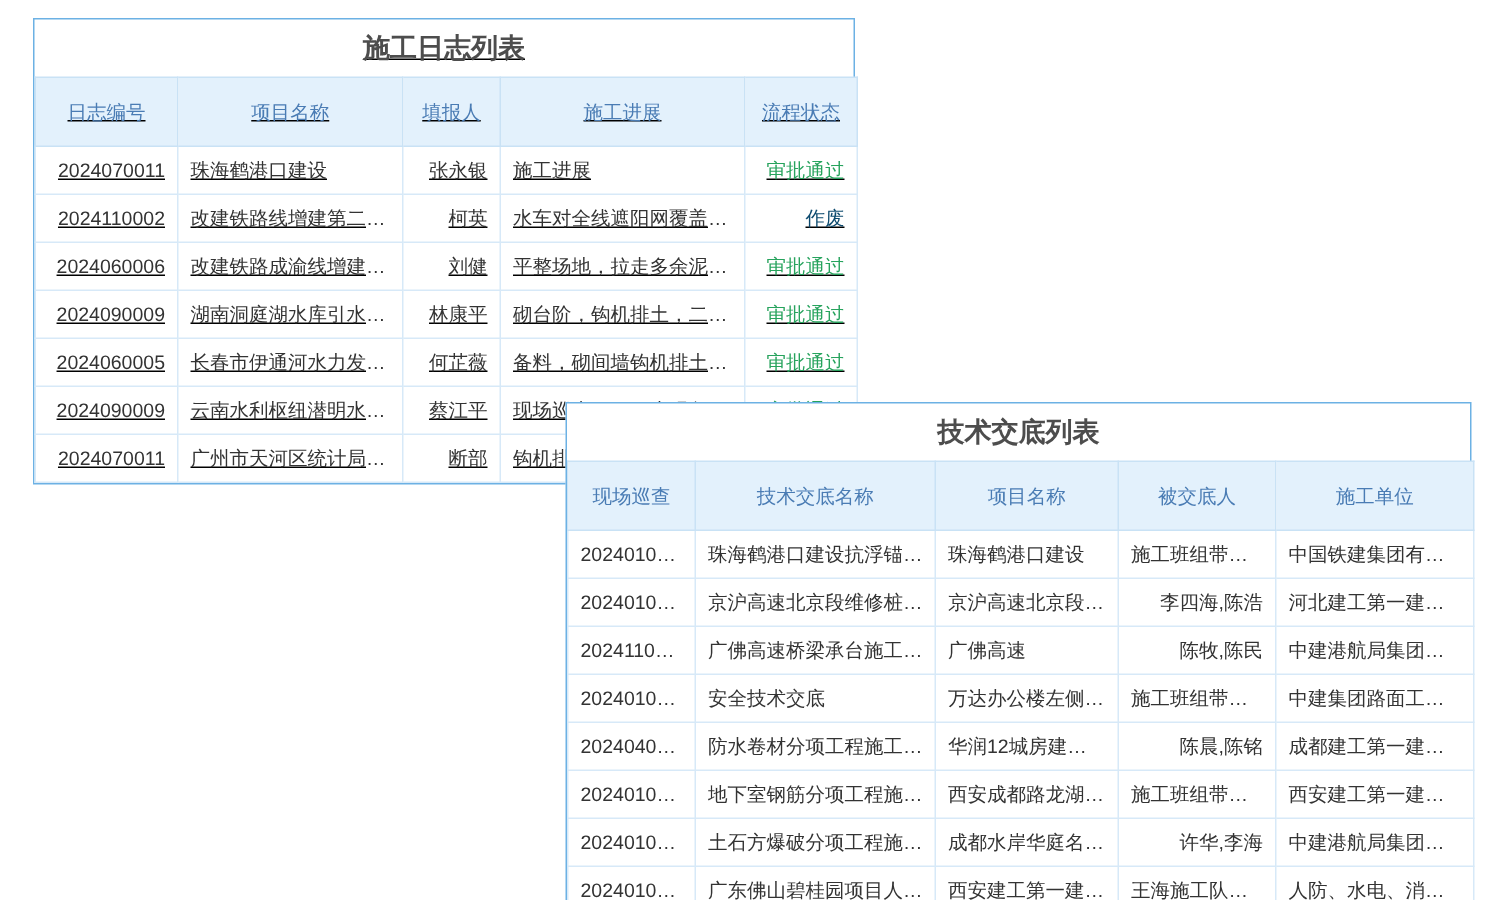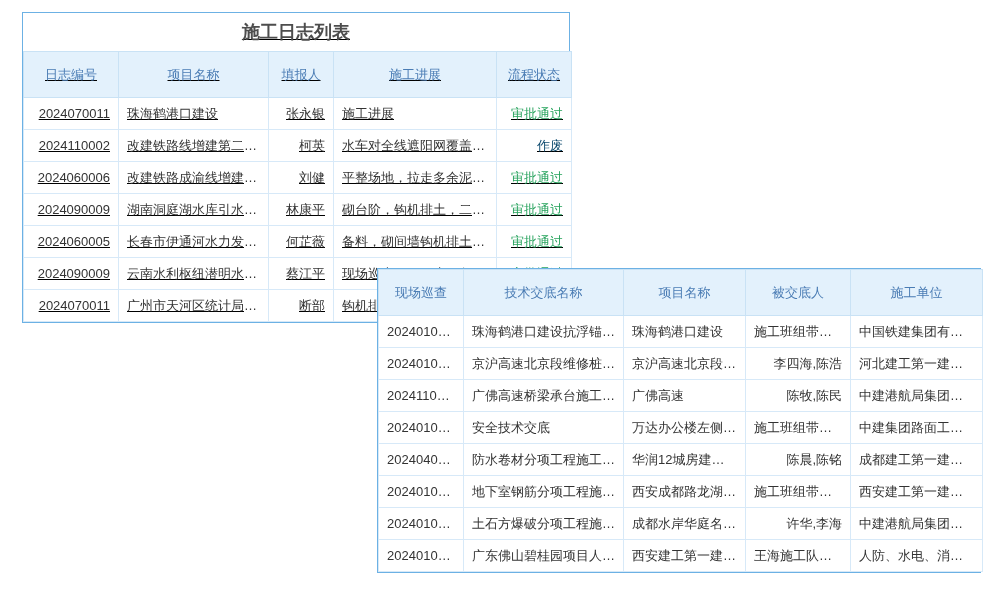--- a/index.html
+++ b/index.html
@@ -136,20 +136,21 @@
           <td class="c-link">广州市天河区统计局机房...</td>
           <td class="c-person t-center">断部</td>
           <td>钩机排土</td>
           <td class="status t-center"></td>
         </tr>
       </tbody>
   </table>
 </div>
 
 <div class="panel panel-disc">
+  <div class="panel-title">技术交底列表</div>
   <table class="grid">
     <colgroup>
       <col style="width:85px">
         <col style="width:160px">
         <col style="width:122px">
         <col style="width:105px">
         <col style="width:132px">
     </colgroup>
     <thead>
       <tr>

